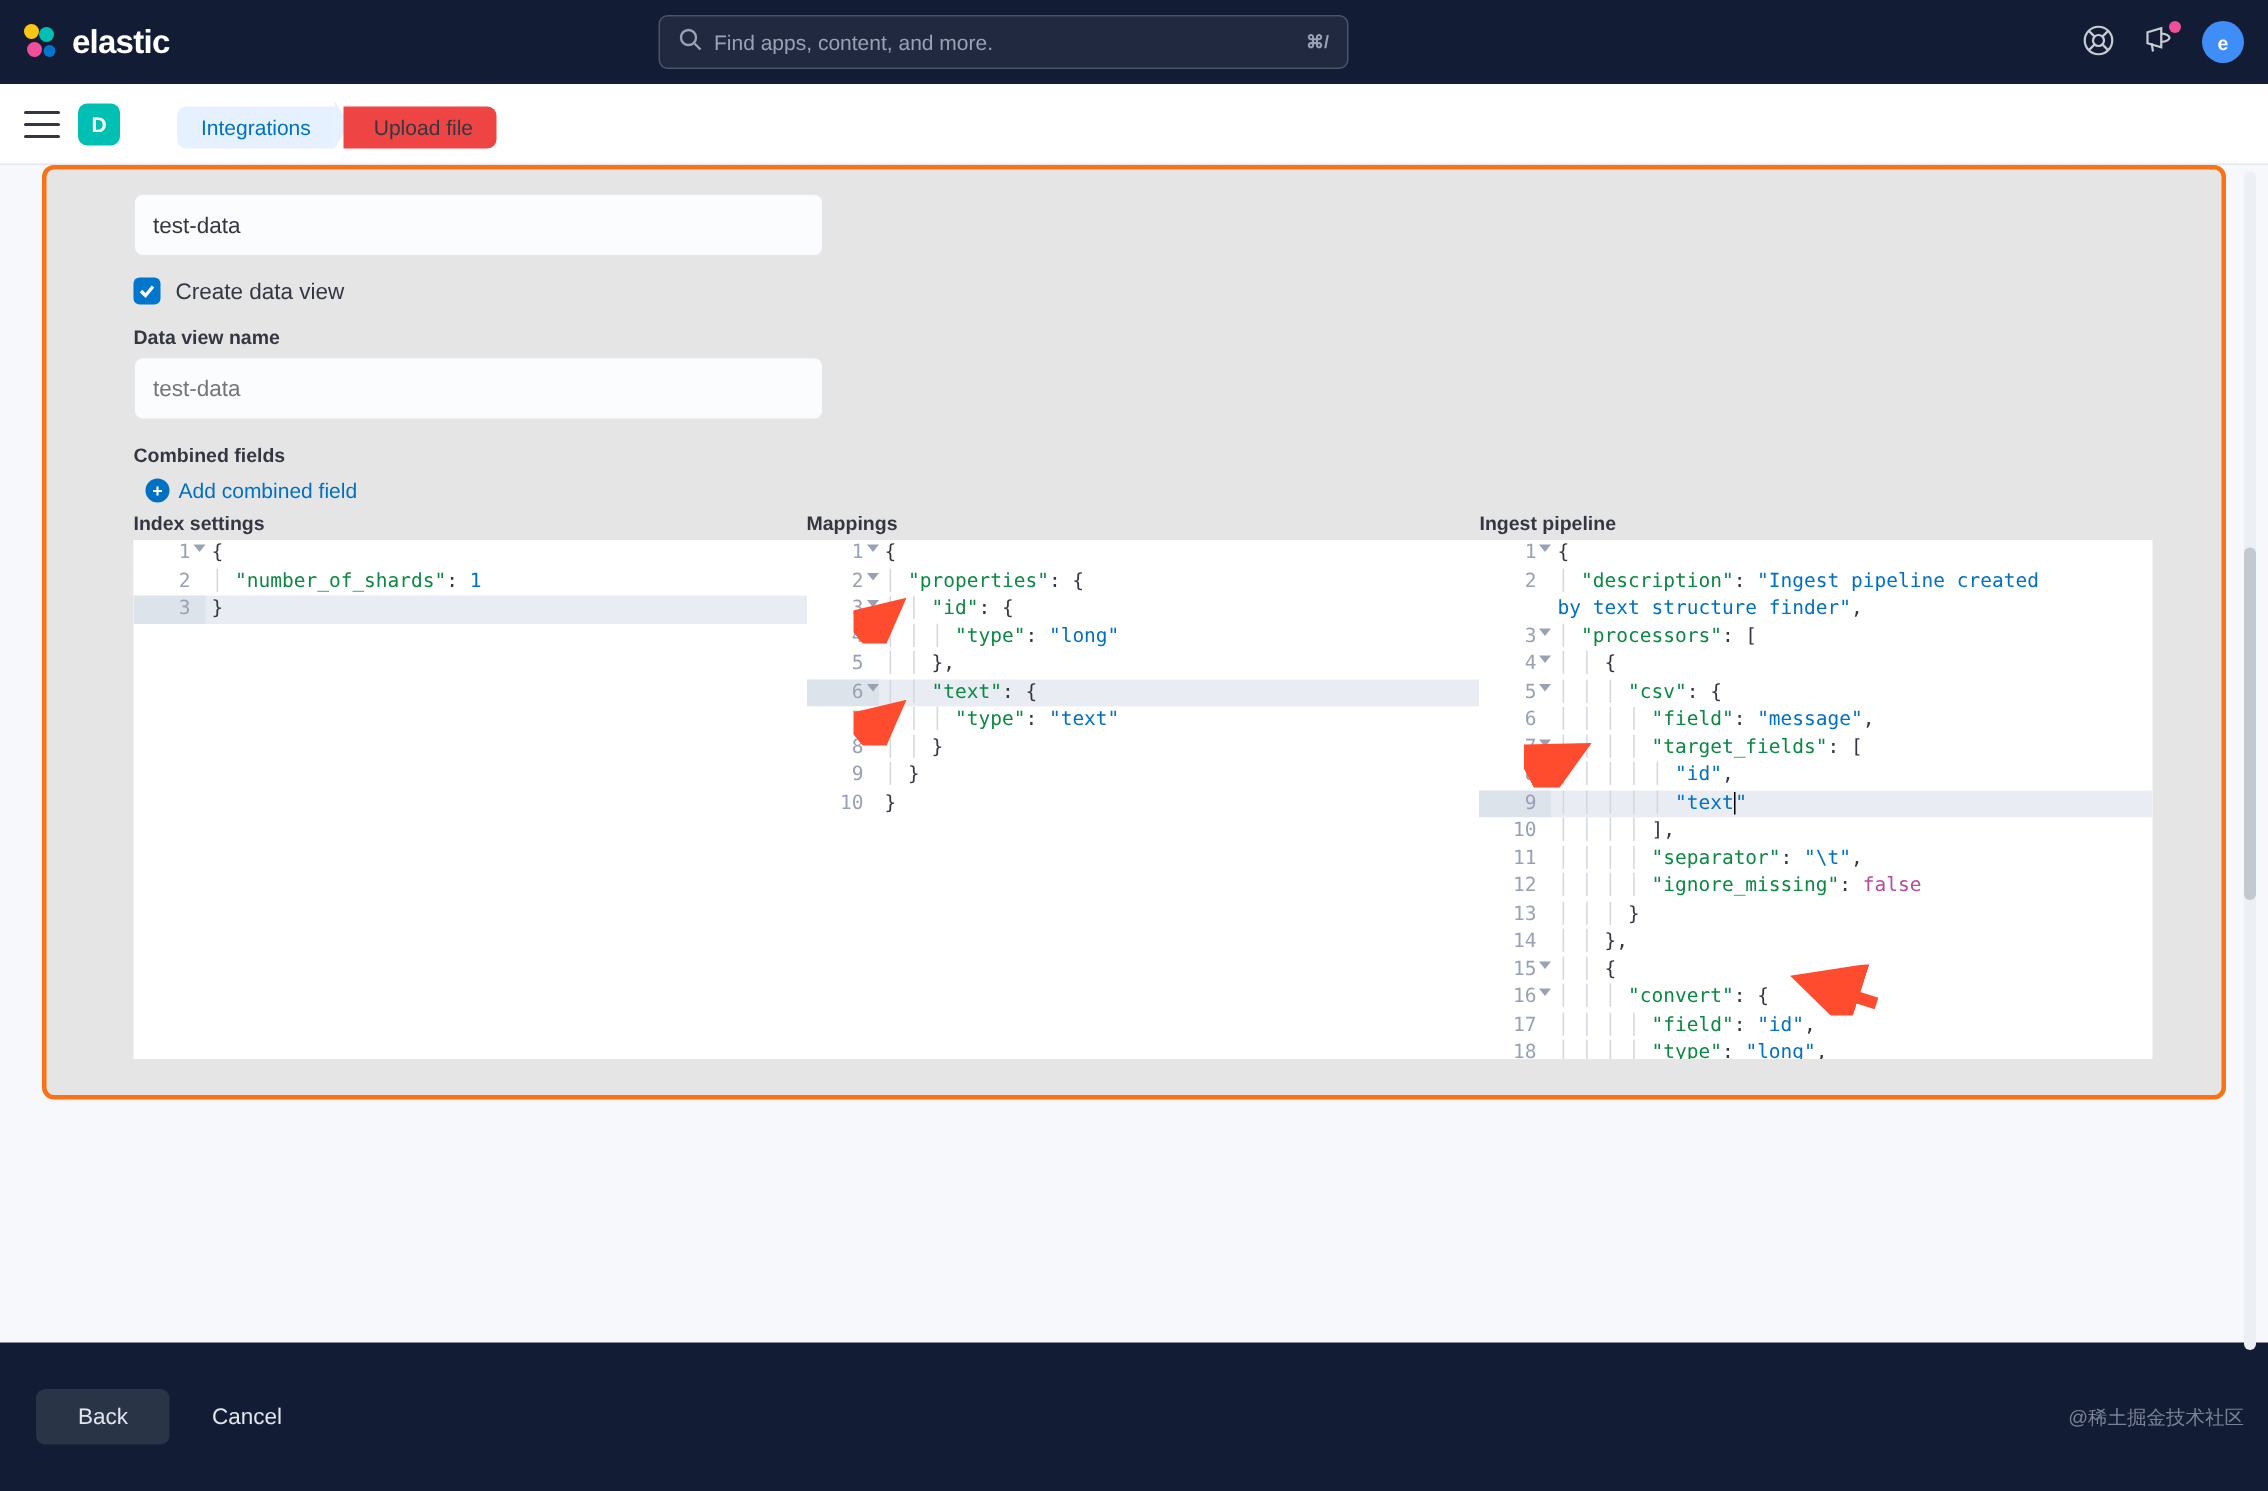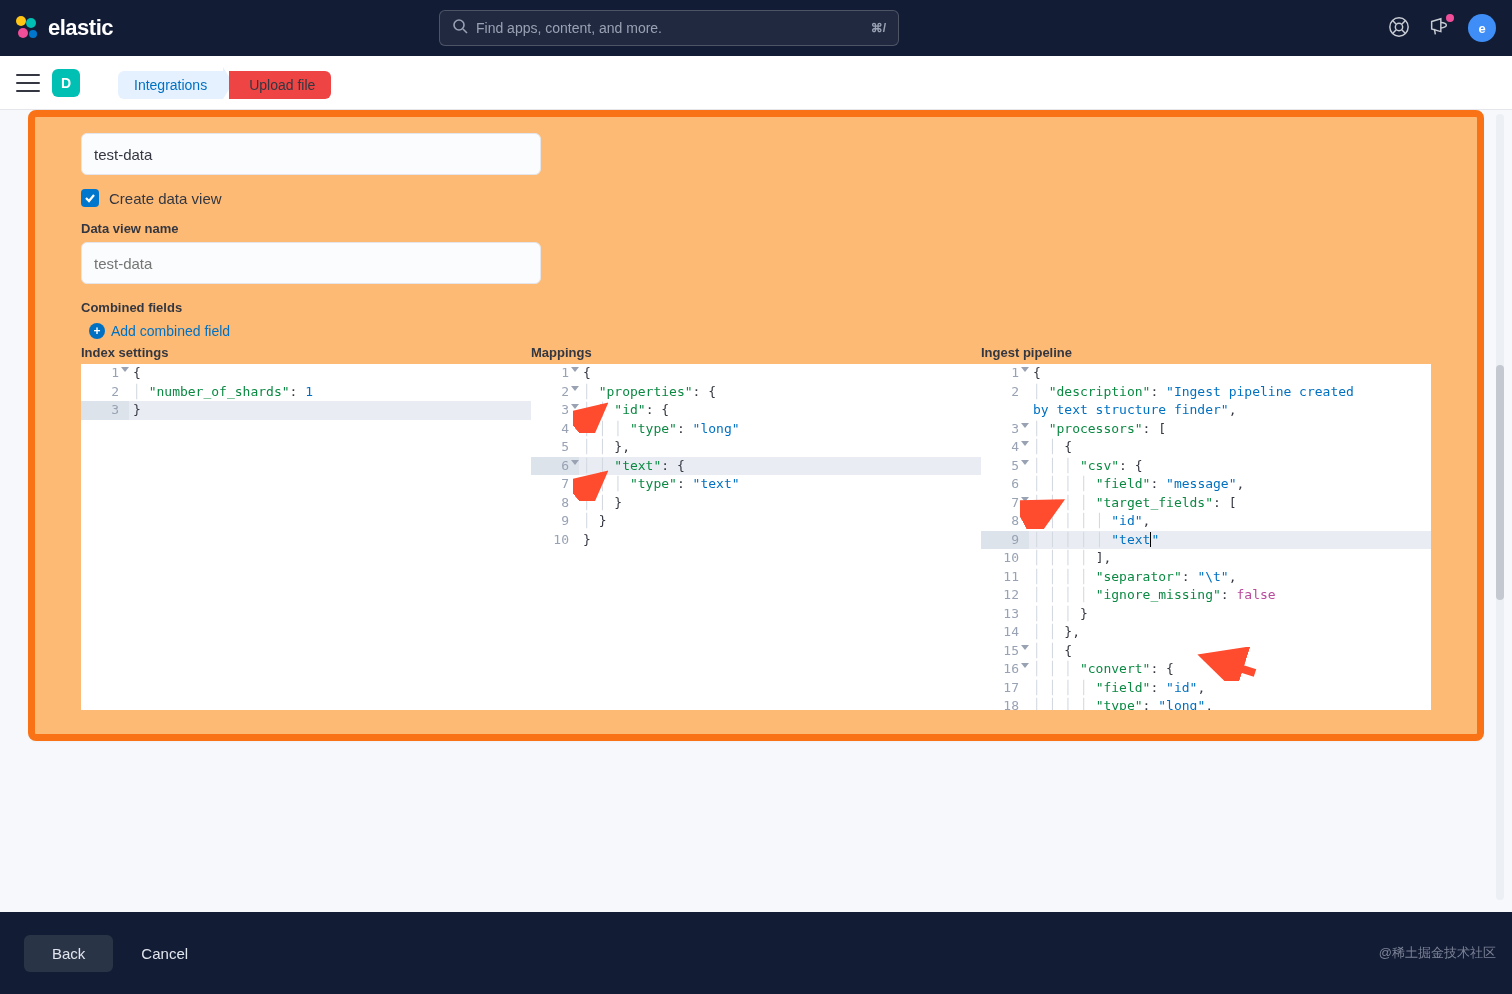--- a/index.html
+++ b/index.html
@@ -29,21 +29,21 @@
 .ham span { height: 2px; background: #343741; border-radius: 1px; }
 .space-badge { width: 28px; height: 28px; background: #00bfb3; color: #fff; border-radius: 6px; display: flex; align-items: center; justify-content: center; font-weight: 700; font-size: 14px; }
 .crumbs { display: flex; align-items: flex-end; margin-left: 26px; }
 .crumb { padding: 6px 16px; font-size: 14px; position: relative; }
 .crumb-link { background: #e6f1ff; color: #0071c2; border-radius: 6px 0 0 6px; }
 .crumb-sep { width: 0; height: 0; border-top: 16px solid transparent; border-bottom: 16px solid transparent; border-left: 10px solid #e6f1ff; }
 .crumb-cur { background: #ef4444; color: #343741; border-radius: 0 6px 6px 0; margin-left: -4px; padding-left: 20px; }
 
 
 .content-outer { padding: 0 28px 0 28px; height: calc(100% - 56px - 54px - 82px); overflow: hidden; }
-.panel { background: #fdba74; border-radius: 8px; padding: 16px 0 24px 0; border: 7px solid #f97316; box-shadow: 0 1px 2px rgba(0,0,0,0.03); }
+.panel { background: #e5e5e5; border-radius: 8px; padding: 16px 0 24px 12px; border: 3px solid #f97316; box-shadow: 0 1px 2px rgba(0,0,0,0.03); }
 
 .field-row { padding: 0 0 14px 0; margin-left: 46px; }
 .text-input { width: 460px; height: 42px; border: 1px solid #e4e6ec; border-radius: 6px; padding: 0 12px; font-size: 15px; background: #fbfcfd; color: #343741; }
 .check-row { display: flex; align-items: center; gap: 10px; margin-left: 46px; margin-bottom: 14px; }
 .checkbox { width: 18px; height: 18px; border-radius: 4px; background: #0077cc; display: flex; align-items: center; justify-content: center; }
 .check-label { font-size: 15px; }
 .field-label { font-size: 13px; font-weight: 600; margin-left: 46px; margin-bottom: 6px; }
 .placeholder-input { width: 460px; height: 42px; border: 1px solid #e4e6ec; border-radius: 6px; padding: 0 12px; font-size: 15px; background: #fbfcfd; color: #98a2b3; margin-left: 46px; }
 
 .section-label { font-size: 13px; font-weight: 600; margin-left: 46px; margin-top: 16px; }
@@ -66,21 +66,21 @@
 .tok-str { color: #0071c2; }
 .tok-bool { color: #b94a9c; }
 .cursor { border-left: 1.5px solid #000; animation: blink 1s step-start infinite; }
 @keyframes blink { 50% { opacity: 0; } }
 .guide { color: #d3d8e0; }
 
 .import-wrap { margin: 18px 0 0 38px; padding: 8px; border: 4px solid #f04e98; border-radius: 6px; display: inline-block; }
 .import-btn { background: #0077cc; color: #fff; border: none; border-radius: 6px; padding: 12px 36px; font-size: 15px; font-weight: 600; cursor: pointer; }
 
 
-.bottom-bar { position: absolute; bottom: 0; left: 0; right: 0; height: 82px; background: #131c35; display: flex; align-items: center; padding: 0 24px; gap: 28px; }
+.bottom-bar { position: absolute; bottom: 0; left: 0; right: 0; height: 99px; background: #131c35; display: flex; align-items: center; padding: 0 24px; gap: 28px; }
 .back-btn { background: #2a3447; color: #e1e5ee; border: none; border-radius: 6px; padding: 10px 28px; font-size: 15px; cursor: pointer; }
 .cancel-btn { background: transparent; color: #e1e5ee; border: none; font-size: 15px; cursor: pointer; }
 .watermark { position: absolute; right: 16px; color: #7a8296; font-size: 13px; }
 
 
 .arrow { position: absolute; pointer-events: none; }
 
 
 .right-scroll { position: absolute; right: 8px; top: 365px; width: 8px; height: 235px; background: #c3c8d1; border-radius: 4px; }
 .right-track { position: absolute; right: 8px; top: 114px; bottom: 94px; width: 8px; background: #eceff4; border-radius: 4px; }

